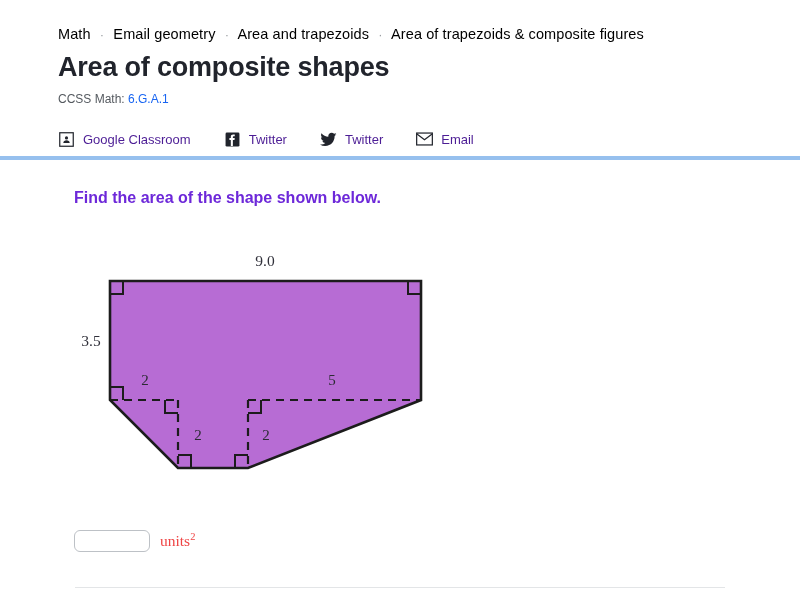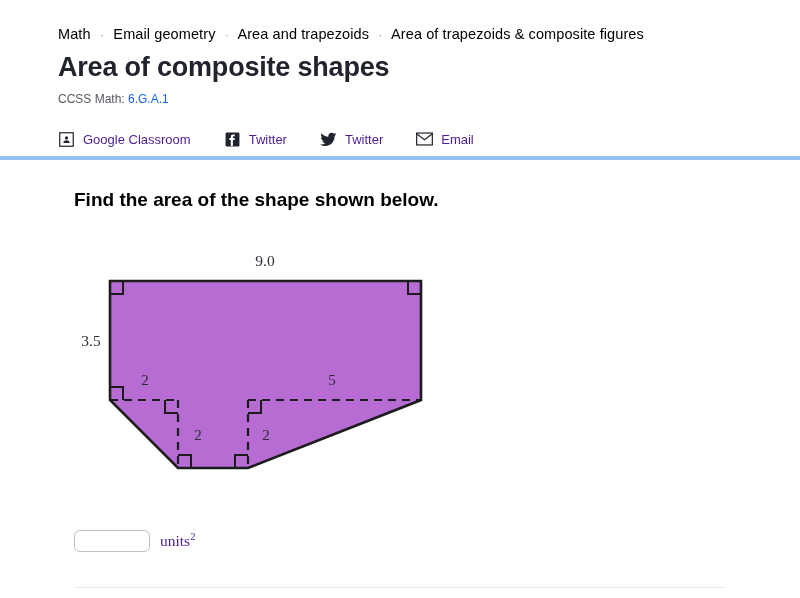--- a/index.html
+++ b/index.html
@@ -99,23 +99,23 @@
     width: 800px;
     height: 4px;
     background: #96c0ee;
   }
 
   
   #prompt {
     position: absolute;
     left: 74px;
     top: 189px;
-    font-size: 19px;
+    font-size: 16px;
     font-weight: bold;
-    color: #000000;
+    color: #6d28d9;
     white-space: nowrap;
   }
 
   #figure-wrap {
     position: absolute;
     left: 60px;
     top: 240px;
     width: 400px;
     height: 250px;
   }
@@ -152,21 +152,21 @@
     font-family: "Liberation Serif", serif;
     font-size: 14px;
     color: #21242c;
     padding: 0 6px;
     outline: none;
   }
   #units-label {
     margin-left: 10px;
     font-family: "Liberation Serif", serif;
     font-size: 15.5px;
-    color: #4c1d95;
+    color: #ef4444;
     white-space: nowrap;
   }
   #units-label sup {
     font-size: 10.5px;
     vertical-align: super;
   }
 
   #bottom-rule {
     position: absolute;
     left: 75px;

